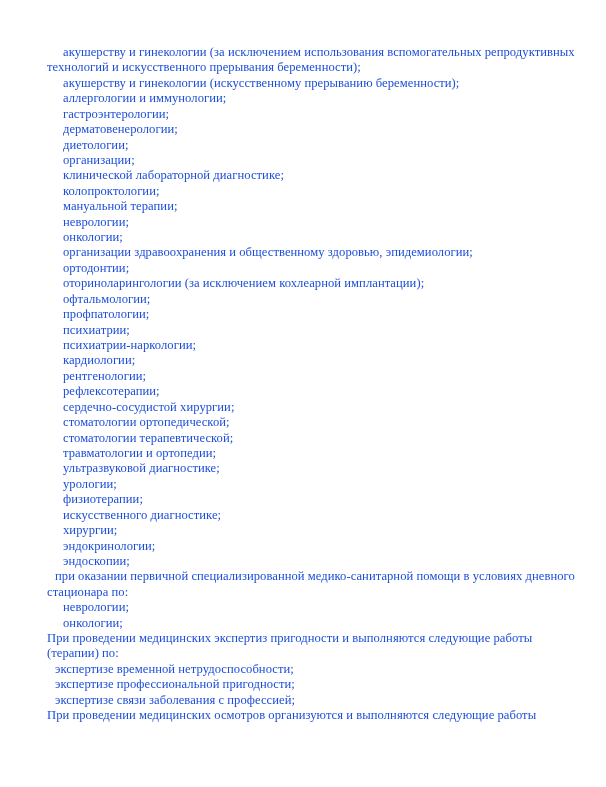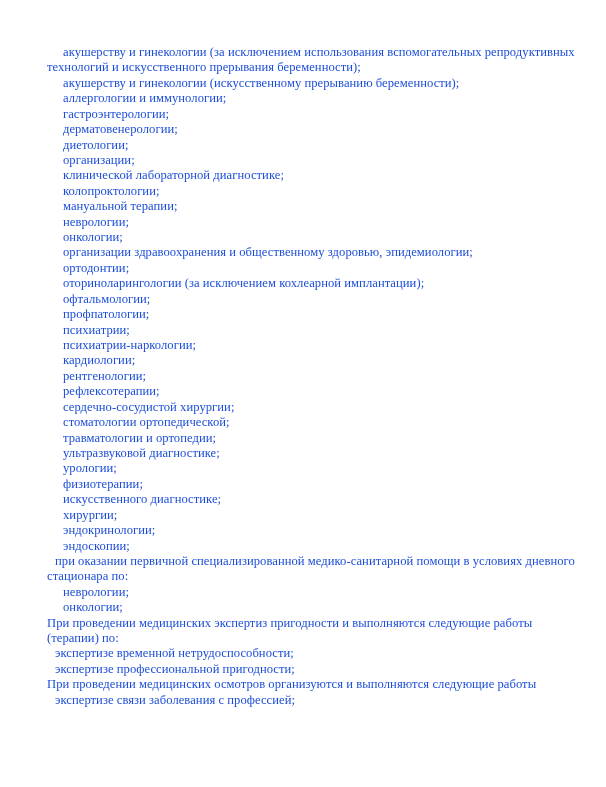--- a/index.html
+++ b/index.html
@@ -58,32 +58,33 @@
       <div class="line indent-item">оториноларингологии (за исключением кохлеарной имплантации);</div>
       <div class="line indent-item">офтальмологии;</div>
       <div class="line indent-item">профпатологии;</div>
       <div class="line indent-item">психиатрии;</div>
       <div class="line indent-item">психиатрии-наркологии;</div>
       <div class="line indent-item">кардиологии;</div>
       <div class="line indent-item">рентгенологии;</div>
       <div class="line indent-item">рефлексотерапии;</div>
       <div class="line indent-item">сердечно-сосудистой хирургии;</div>
       <div class="line indent-item">стоматологии ортопедической;</div>
+      <div class="line indent-item">стоматологии терапевтической;</div>
       <div class="line indent-item">травматологии и ортопедии;</div>
       <div class="line indent-item">ультразвуковой диагностике;</div>
       <div class="line indent-item">урологии;</div>
       <div class="line indent-item">физиотерапии;</div>
       <div class="line indent-item">искусственного диагностике;</div>
       <div class="line indent-item">хирургии;</div>
       <div class="line indent-item">эндокринологии;</div>
       <div class="line indent-item">эндоскопии;</div>
       <div class="line indent-sub">при оказании первичной специализированной медико-санитарной помощи в условиях дневного</div>
       <div class="line indent-none">стационара по:</div>
       <div class="line indent-item">неврологии;</div>
       <div class="line indent-item">онкологии;</div>
       <div class="line indent-none">При проведении медицинских экспертиз пригодности и выполняются следующие работы</div>
       <div class="line indent-none">(терапии) по:</div>
       <div class="line indent-sub">экспертизе временной нетрудоспособности;</div>
       <div class="line indent-sub">экспертизе профессиональной пригодности;</div>
+      <div class="line indent-sub">экспертизе связи заболевания с профессией;</div>
       <div class="line indent-none">При проведении медицинских осмотров организуются и выполняются следующие работы</div>
-      <div class="line indent-sub">экспертизе связи заболевания с профессией;</div>
     </div>
 </div>
 
 </body></html>

